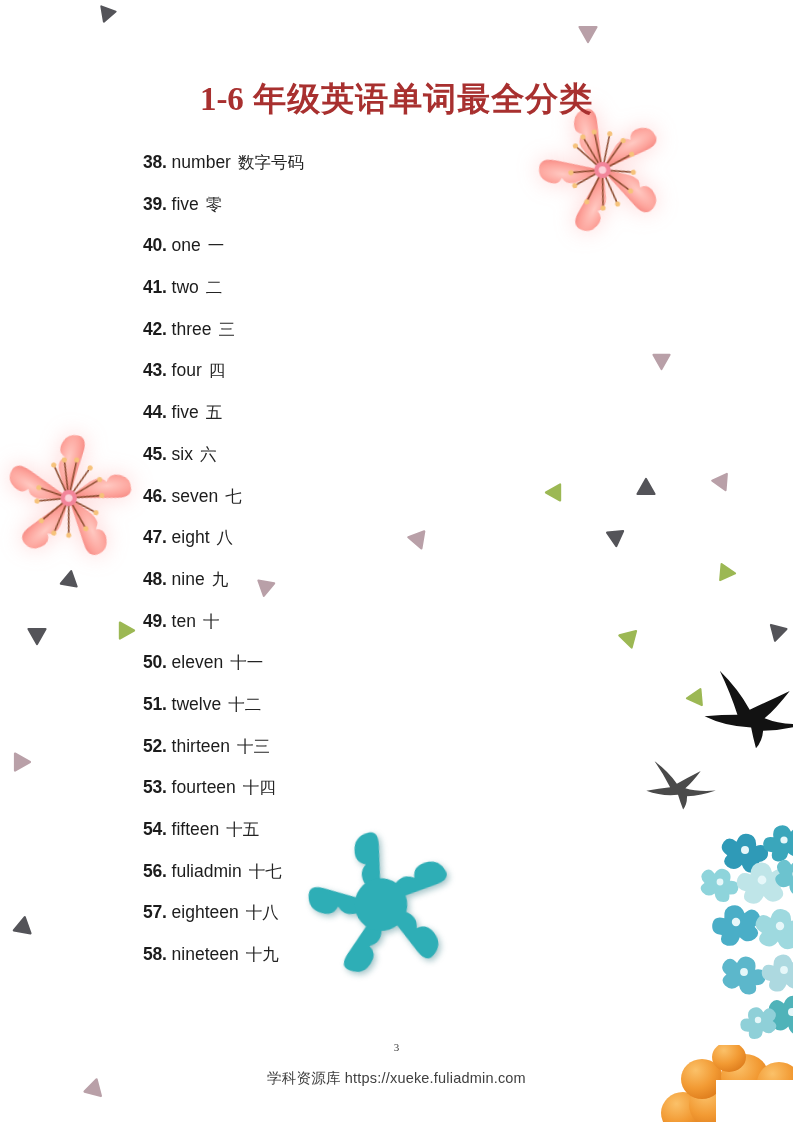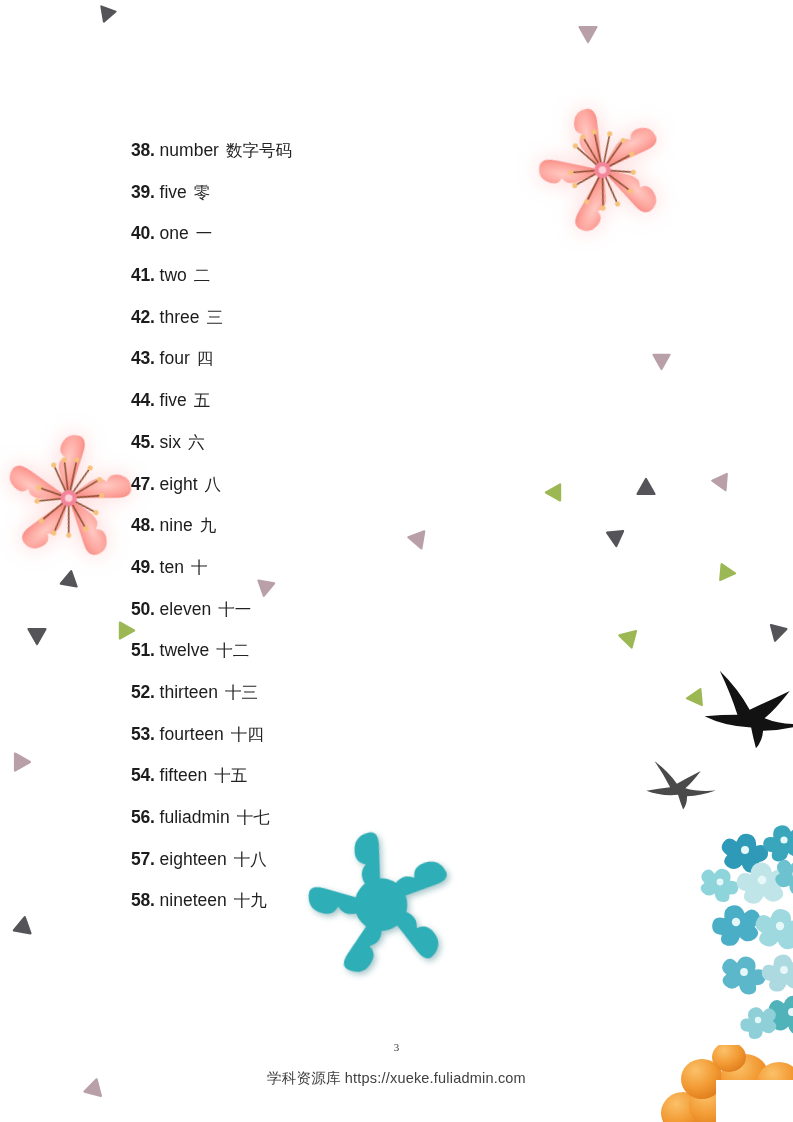--- a/index.html
+++ b/index.html
@@ -42,21 +42,21 @@
   }
 
   
   .word-list {
     position: absolute;
     left: 131px;
     top: 136px;
     width: 430px;
     z-index: 25;
     list-style: none;
-    margin: 0;
+    margin: 12px;
     padding: 0;
   }
   .word-item {
     height: 41.7px;
     line-height: 28px;
     font-size: 17.5px;
     color: #1c1c1c;
     white-space: nowrap;
   }
   .word-item .idx {
@@ -397,30 +397,34 @@
           <path d="M10 2 L18.5 17 L1.5 17 Z" fill="#545459" stroke="#545459" stroke-width="2.2" stroke-linejoin="round"></path>
         </svg>
     </div>
     <div class="deco" style="left:84px; top:1077px; transform:rotate(15deg);">
       <svg width="20" height="20" viewBox="0 0 20 20">
           <path d="M10 2 L18.5 17 L1.5 17 Z" fill="#b9a0a8" stroke="#b9a0a8" stroke-width="2.2" stroke-linejoin="round"></path>
         </svg>
     </div>
   </div>
 
+  <h1 class="doc-title">
+    <span class="lead">1-6</span><span> 年级英语单词最全分类</span>
+  </h1>
 
   <ul class="word-list" id="word-list">
       <li class="word-item"><span class="idx">38.</span> <span class="en">number</span><span class="cn">数字号码</span></li>
       <li class="word-item"><span class="idx">39.</span> <span class="en">five</span><span class="cn">零</span></li>
       <li class="word-item"><span class="idx">40.</span> <span class="en">one</span><span class="cn">一</span></li>
       <li class="word-item"><span class="idx">41.</span> <span class="en">two</span><span class="cn">二</span></li>
       <li class="word-item"><span class="idx">42.</span> <span class="en">three</span><span class="cn">三</span></li>
       <li class="word-item"><span class="idx">43.</span> <span class="en">four</span><span class="cn">四</span></li>
       <li class="word-item"><span class="idx">44.</span> <span class="en">five</span><span class="cn">五</span></li>
       <li class="word-item"><span class="idx">45.</span> <span class="en">six</span><span class="cn">六</span></li>
+      <li class="word-item"><span class="idx">46.</span> <span class="en">seven</span><span class="cn">七</span></li>
       <li class="word-item"><span class="idx">47.</span> <span class="en">eight</span><span class="cn">八</span></li>
       <li class="word-item"><span class="idx">48.</span> <span class="en">nine</span><span class="cn">九</span></li>
       <li class="word-item"><span class="idx">49.</span> <span class="en">ten</span><span class="cn">十</span></li>
       <li class="word-item"><span class="idx">50.</span> <span class="en">eleven</span><span class="cn">十一</span></li>
       <li class="word-item"><span class="idx">51.</span> <span class="en">twelve</span><span class="cn">十二</span></li>
       <li class="word-item"><span class="idx">52.</span> <span class="en">thirteen</span><span class="cn">十三</span></li>
       <li class="word-item"><span class="idx">53.</span> <span class="en">fourteen</span><span class="cn">十四</span></li>
       <li class="word-item"><span class="idx">54.</span> <span class="en">fifteen</span><span class="cn">十五</span></li>
       <li class="word-item"><span class="idx">56.</span> <span class="en">fuliadmin</span><span class="cn">十七</span></li>
       <li class="word-item"><span class="idx">57.</span> <span class="en">eighteen</span><span class="cn">十八</span></li>

